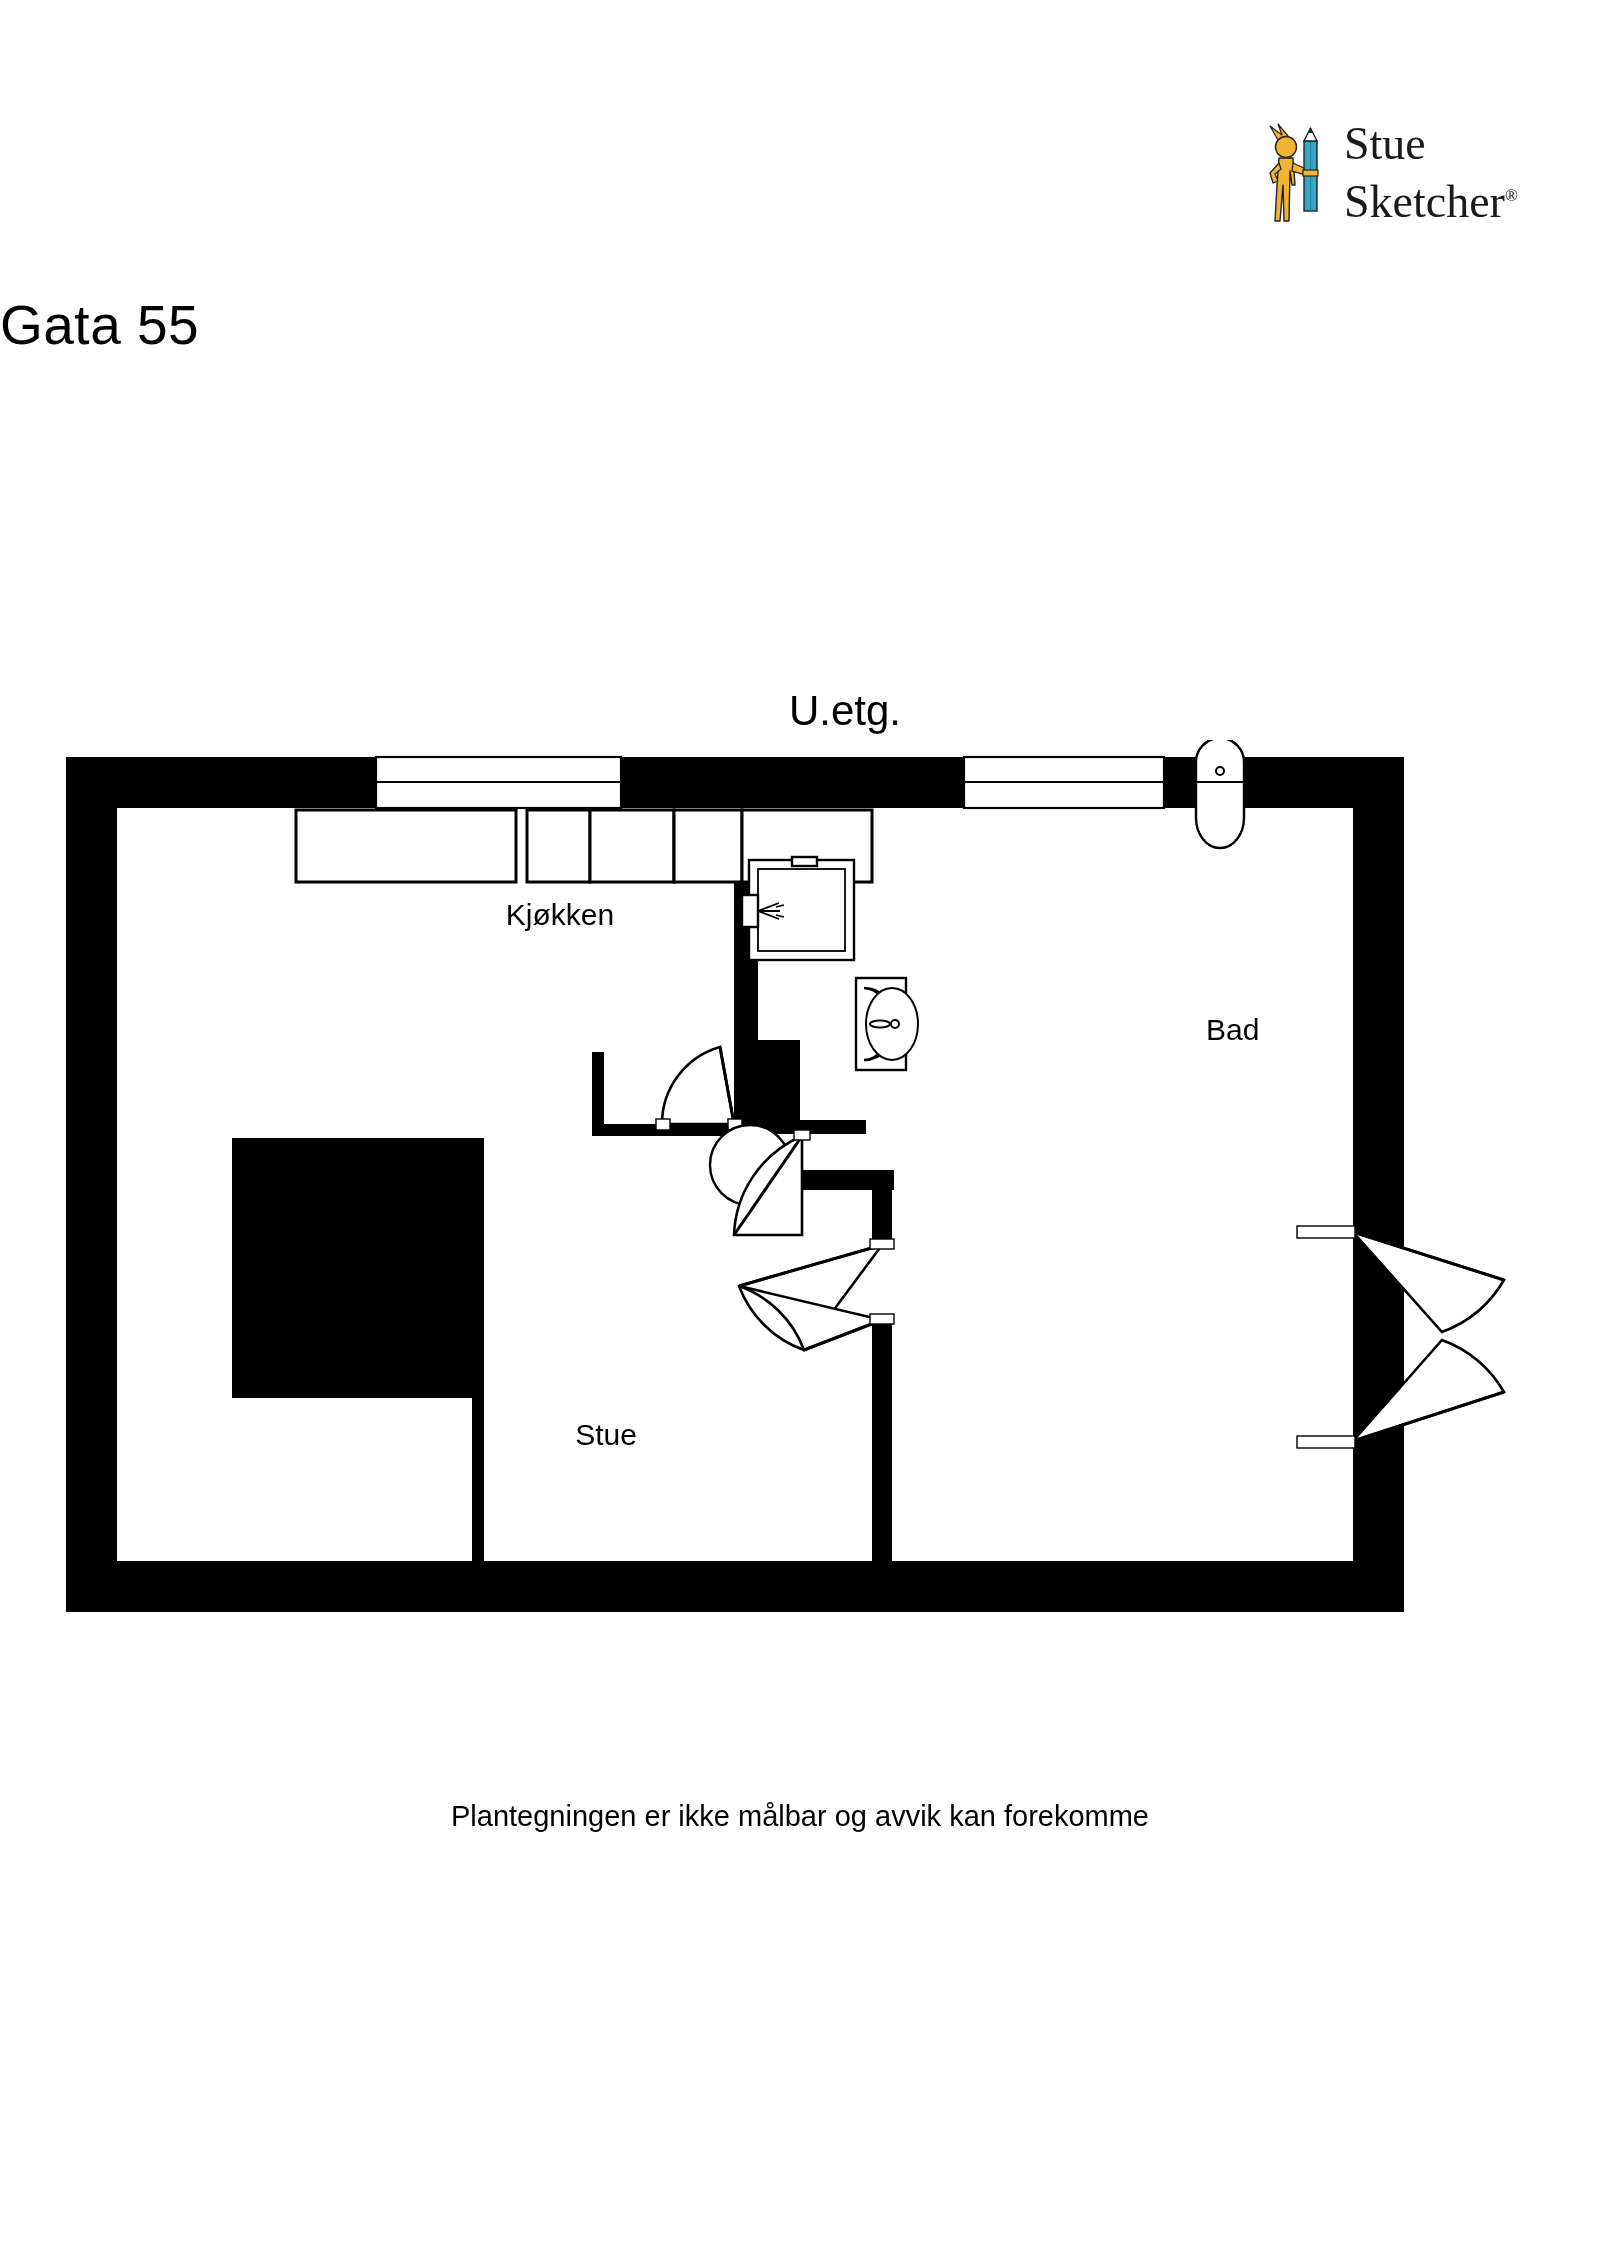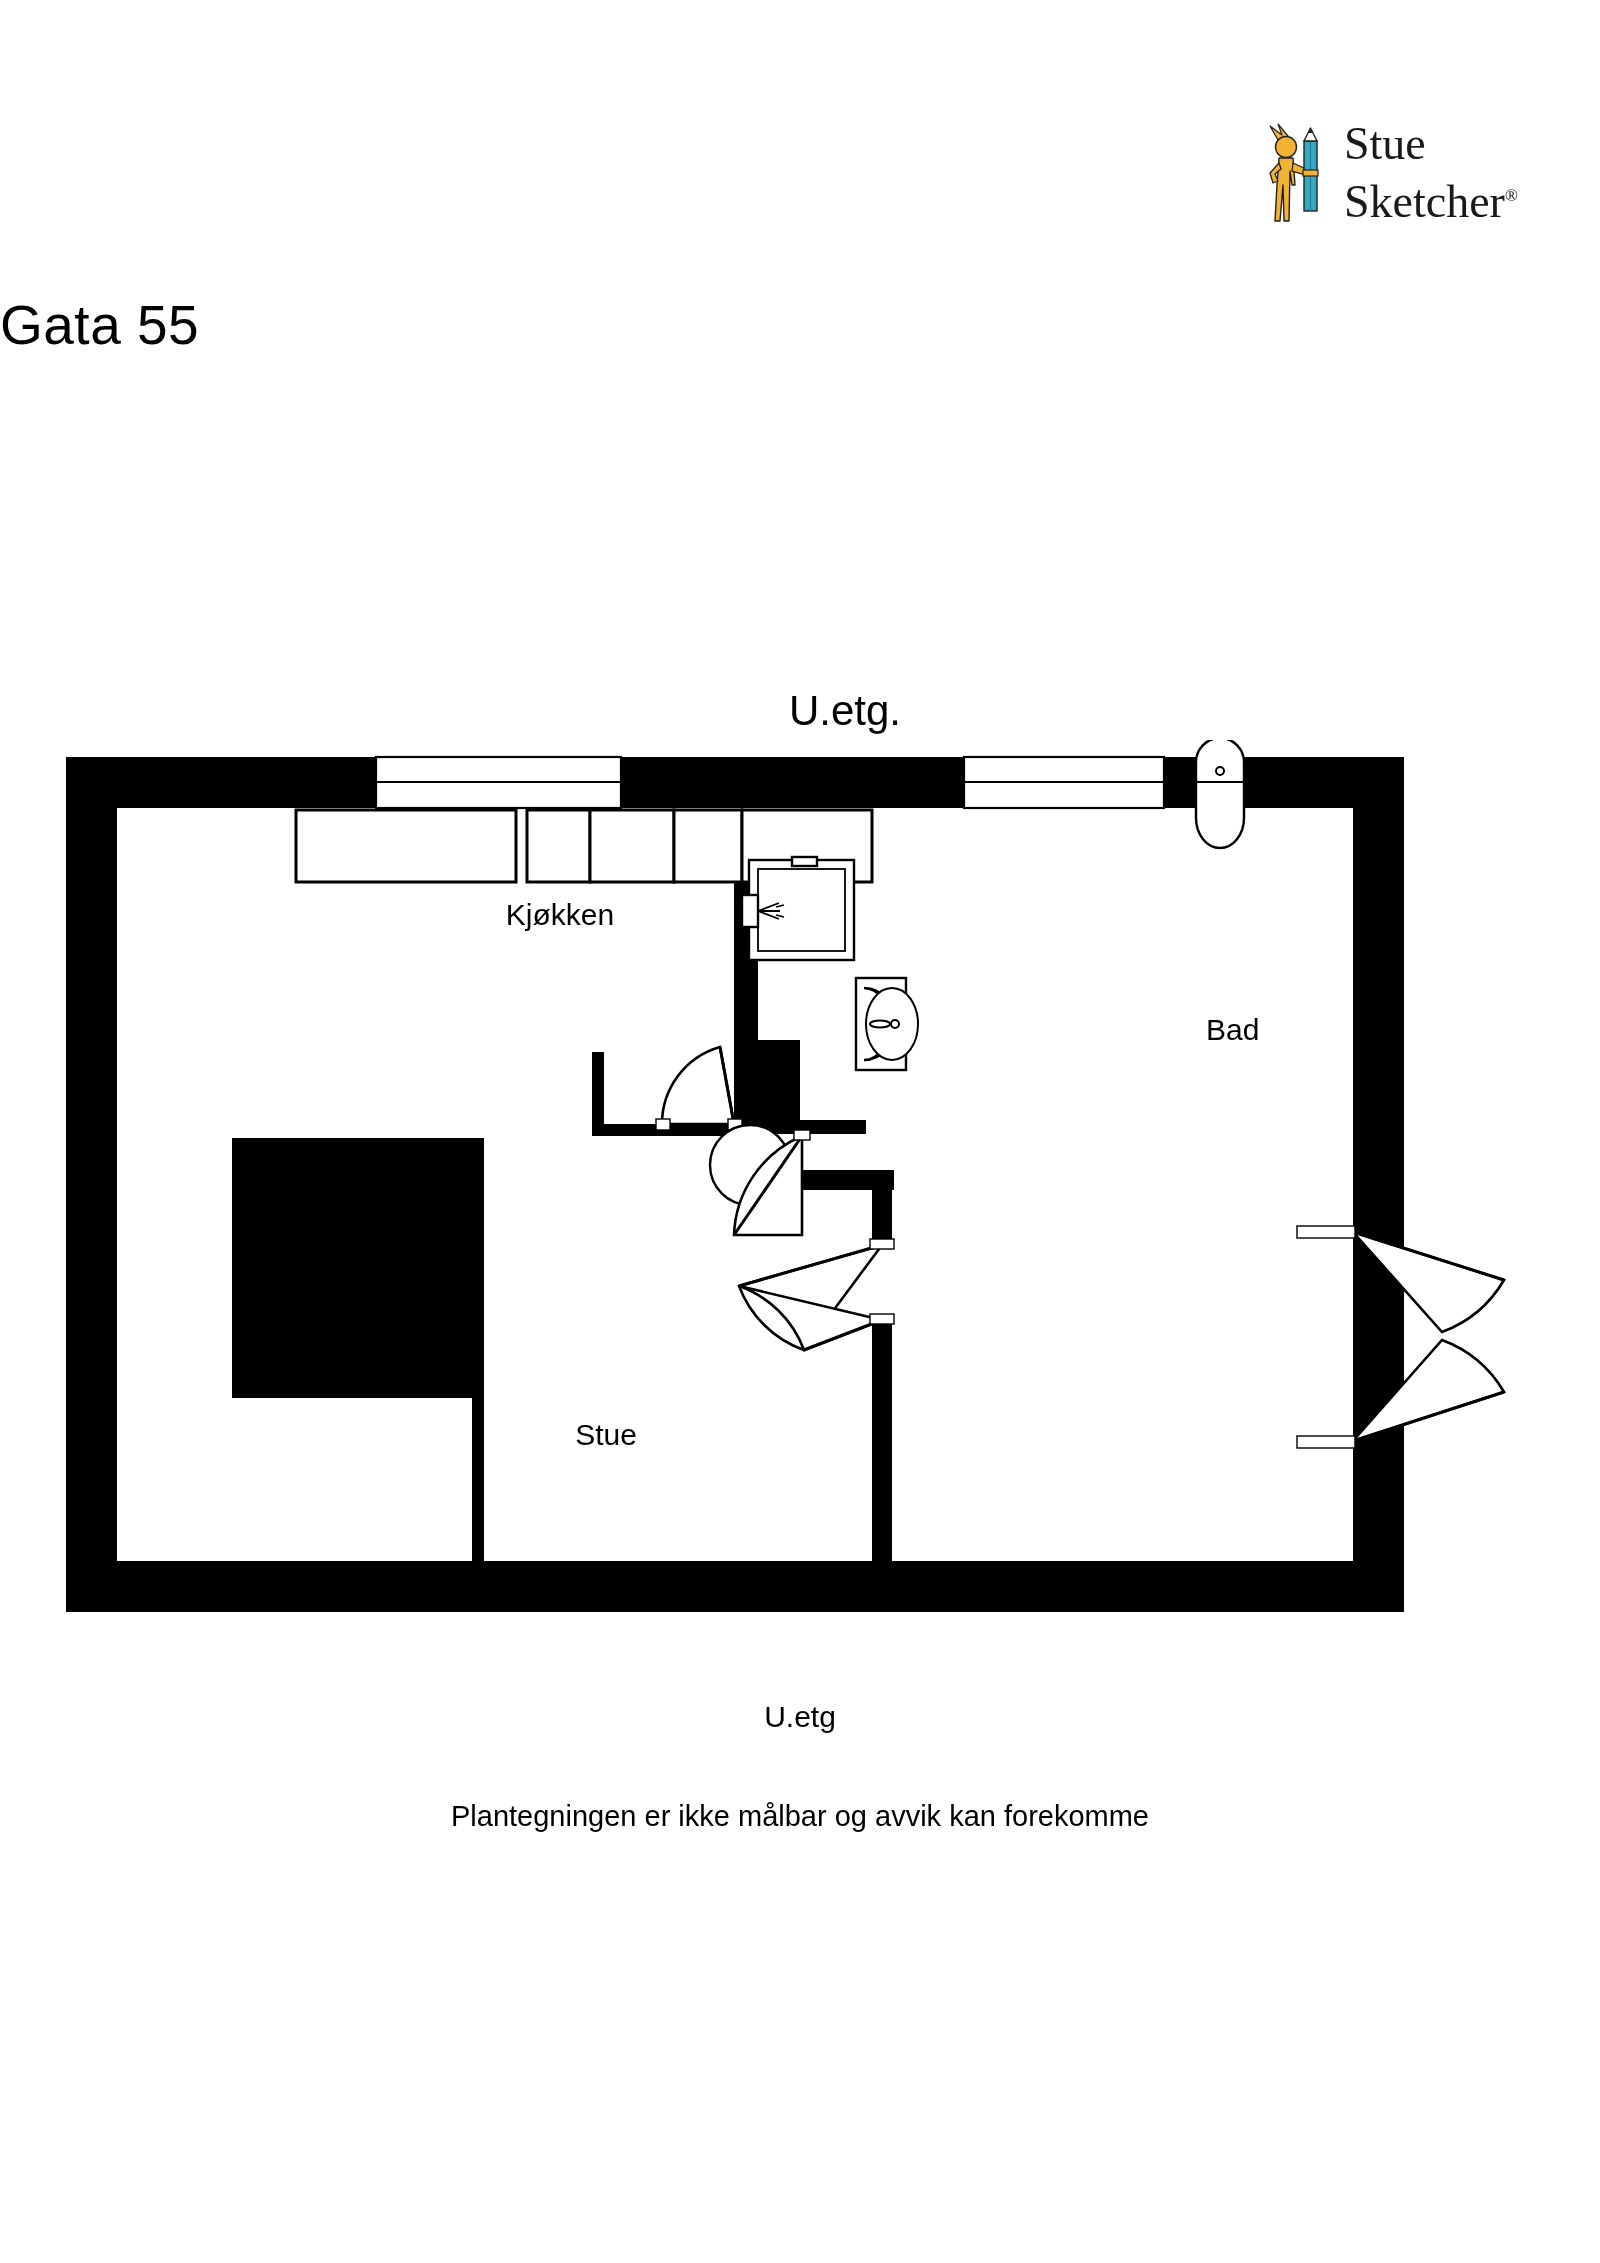--- a/index.html
+++ b/index.html
@@ -299,16 +299,15 @@
 
       <g>
         <text class="room-label" x="516" y="-65" text-anchor="middle" transform="translate(0,250)">Kjøkken</text>
         <text class="room-label" x="1162" y="300" text-anchor="start">Bad</text>
         <text class="room-label" x="562" y="705" text-anchor="middle">Stue</text>
       </g>
 
     </svg>
   </div>
 
-  <div class="floor-caption">U.etg</div>
   <div class="disclaimer">Plantegningen er ikke målbar og avvik kan forekomme</div>
 
 </div>
 
 </body></html>

